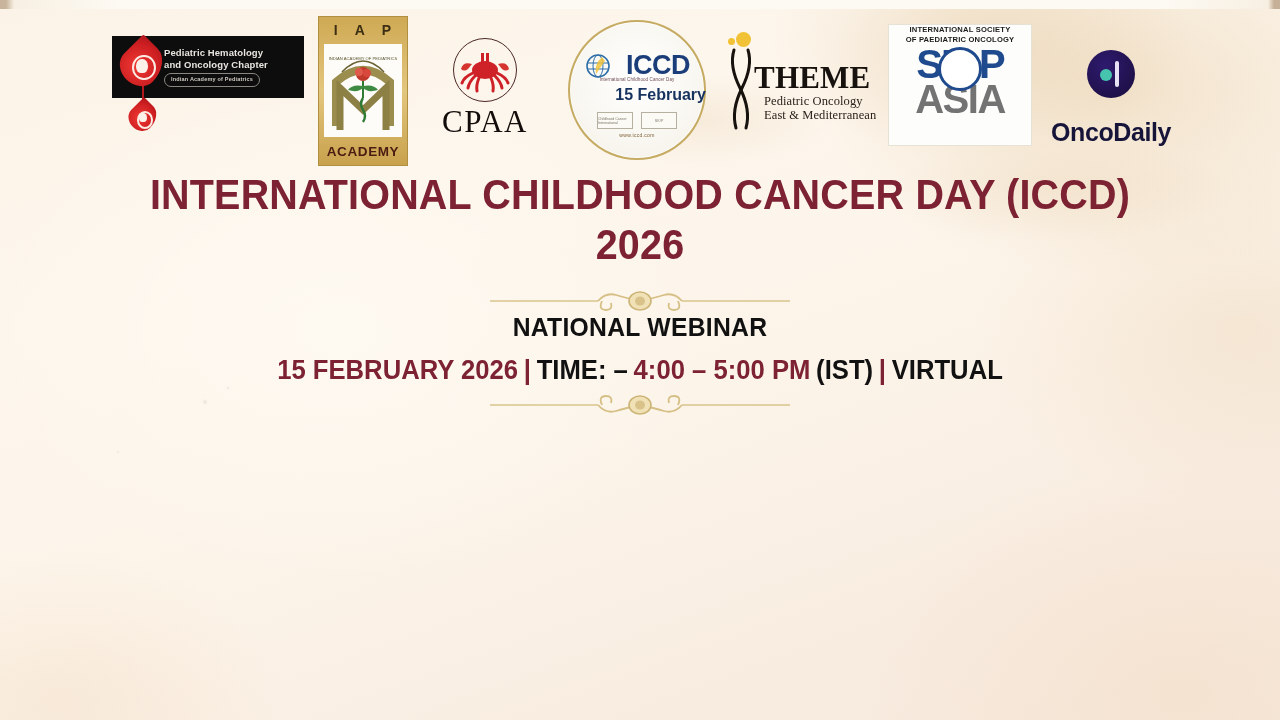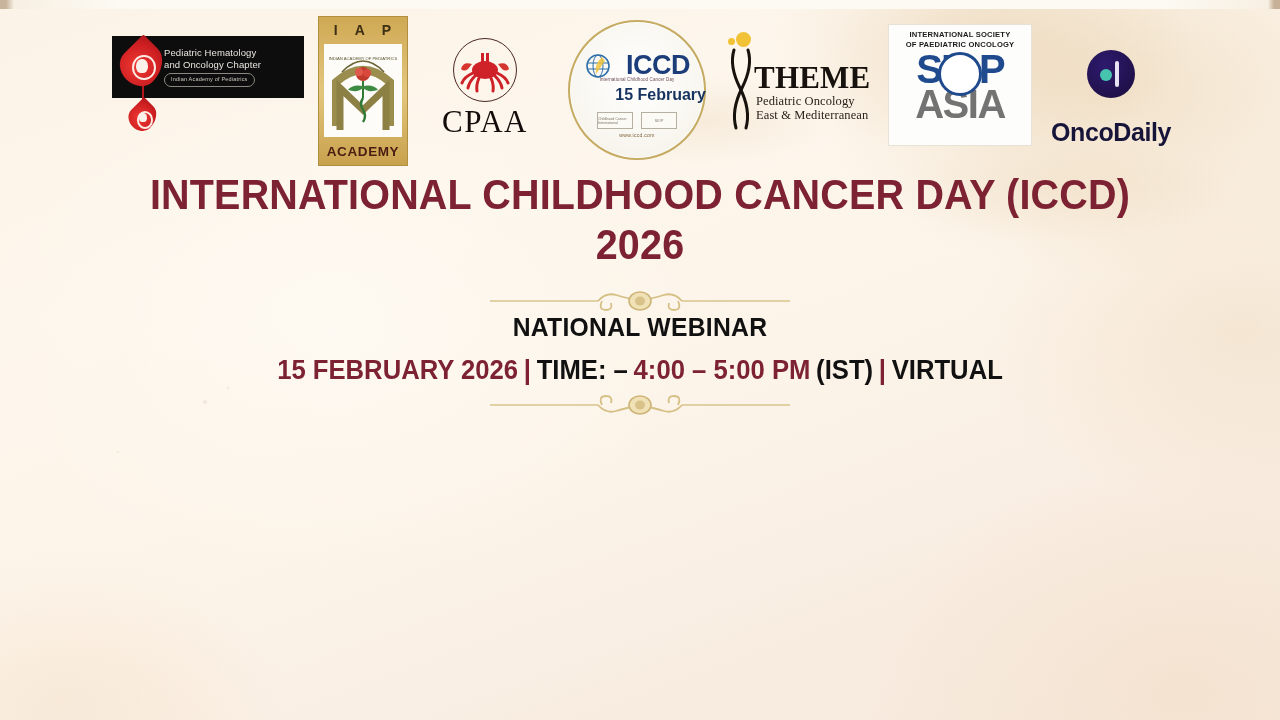--- a/index.html
+++ b/index.html
@@ -58,21 +58,21 @@
   
   .pho { left: 108px; top: 22px; width: 196px; height: 120px; }
   .pho-card {
     position: absolute; left: 4px; top: 6px;
     width: 192px; height: 62px;
     background: #0d0d0d;
     display: flex; align-items: center;
   }
   .pho-txt {
     color: #e9e5e0; font-size: 9.5px; line-height: 11.5px;
-    margin-left: 52px; letter-spacing: .1px; font-weight: 400;
+    margin-left: 52px; letter-spacing: .1px; font-weight: 700;
   }
   .pho-sub {
     display: inline-block; margin-top: 3px;
     border: 1px solid #8a8780; border-radius: 7px;
     padding: 0px 6px; font-size: 5.5px; color: #cfcac2;
     letter-spacing: .2px;
   }
   .drop { position: absolute; }
   .drop-shape {
     width: 100%; height: 100%;
@@ -168,31 +168,31 @@
   }
 
   
   .poem { left: 722px; top: 24px; width: 158px; height: 112px; }
   .poem-name {
     position: absolute; left: 32px; top: 28px;
     font-family: "Liberation Serif", serif;
     font-weight: 700; font-size: 31px; color: #17120e; letter-spacing: .2px;
   }
   .poem-sub {
-    position: absolute; left: 34px; top: 62px; width: 128px;
+    position: absolute; left: 42px; top: 62px; width: 128px;
     font-family: "Liberation Serif", serif;
     font-size: 12.5px; line-height: 14px; color: #2b211b; letter-spacing: .1px;
   }
   .poem-dot { position: absolute; border-radius: 50%; background: #f2c236; }
 
   
   .siop { left: 888px; top: 16px; width: 142px; height: 120px;
     background: #fdfdfb; border: 1px solid #e6e2d6; }
   .siop-head {
-    text-align: center; padding-top: 5px;
+    text-align: center; 
     font-size: 7.6px; line-height: 9.5px; font-weight: 700;
     color: #1b1b1b; letter-spacing: .2px;
   }
   .siop-stop {
     position: relative; text-align: center; margin-top: 1px;
     font-weight: 700; font-size: 40px; line-height: 38px;
     color: #1f4b8e; letter-spacing: -2px;
   }
   .siop-globe {
     position: absolute; left: 50%; top: 2px; transform: translateX(-50%);

